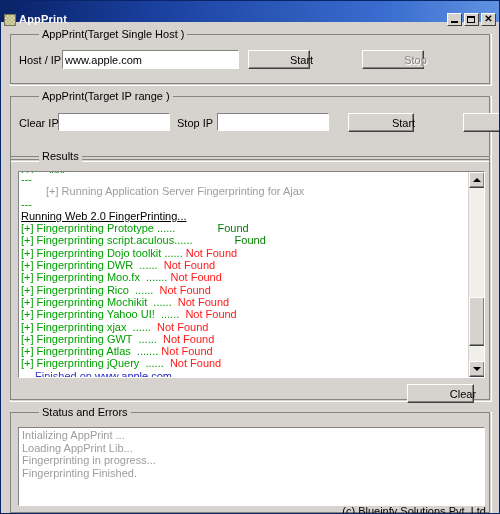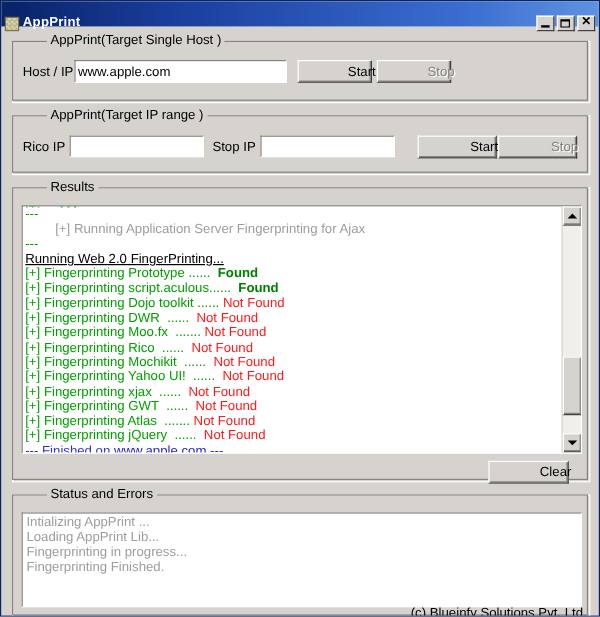--- a/index.html
+++ b/index.html
@@ -123,21 +123,21 @@
     padding: 0 3px;
     font-size: 11px;
     color: #000000;
     line-height: 12px;
     white-space: nowrap;
     z-index: 2;
     margin-left: 21px;
   }
 
   #grp-single { left: 9px;  top: 12px;  width: 482px; height: 52px; }
-  #grp-range  { left: 9px;  top: 74px;  width: 482px; height: 50px; }
+  #grp-range  { left: 9px;  top: 74px;  width: 482px; height: 66px; }
   #grp-results{ left: 9px;  top: 134px; width: 482px; height: 246px; }
   #grp-status { left: 9px;  top: 390px; width: 482px; height: 103px; }
 
   .lbl {
     position: absolute;
     font-size: 11px;
     color: #000;
     line-height: 13px;
     white-space: nowrap;
   }
@@ -175,20 +175,21 @@
     display: flex;
     align-items: center;
     justify-content: center;
     font-family: "Liberation Sans", sans-serif;
     box-shadow: inset -1px -1px 0 #868482, inset 1px 1px 0 #d6d3ce;
     padding-left: 45px;
   }
   .btn.disabled {
     color: #868482;
     text-shadow: 1px 1px 0 #ffffff;
+    margin-left: 48px;
   }
 
   
   .textarea-outer {
     position: absolute;
     background: #ffffff;
     box-sizing: border-box;
     border-top: 1px solid #868482;
     border-left: 1px solid #868482;
     border-right: 1px solid #ffffff;
@@ -202,21 +203,21 @@
     left: 2px;
     top: -5px;
     right: 18px;
     font-size: 11px;
     line-height: 12.3px;
     white-space: pre;
     font-family: "Liberation Sans", sans-serif;
   }
   .results-lines .ln { display: block; height: 12.3px; overflow: hidden; }
   .c-green { color: #00a000; }
-  .c-green-b { color: #008000; font-weight: bold; }
+  .c-green-b { color: #008000; font-weight: normal; margin-left: 36px; }
   .c-red { color: #ff1a1a; }
   .c-gray { color: #9d9d9d; padding-left: 25px; }
   .c-black { color: #000000; text-decoration: underline; }
   .c-blue { color: #3333cc; }
   .c-link { color: #2222cc; text-decoration: underline; }
 
   
   .vscroll {
     position: absolute;
     right: 0px; top: 0px;
@@ -313,21 +314,21 @@
         <span class="val">www.apple.com</span>
       </div>
 
       <div class="btn" style="left:237px; top:15px; width:62px; height:19px;">Start</div>
       <div class="btn disabled" style="left:303px; top:15px; width:62px; height:19px;">Stop</div>
     </div>
 
     <div class="group" id="grp-range">
       <div class="group-title">AppPrint(Target IP range )</div>
 
-      <div class="lbl" style="left:8px; top:20px;">Rico IP</div>
+      <div class="lbl" style="left:8px; top:20px;">Clear IP</div>
       <div class="tinput" style="left:47px; top:16px; width:112px; height:18px;">
         <span class="val"></span>
       </div>
 
       <div class="lbl" style="left:166px; top:20px;">Stop IP</div>
       <div class="tinput" style="left:206px; top:16px; width:112px; height:18px;">
         <span class="val"></span>
       </div>
 
       <div class="btn" style="left:337px; top:16px; width:66px; height:19px;">Start</div>

